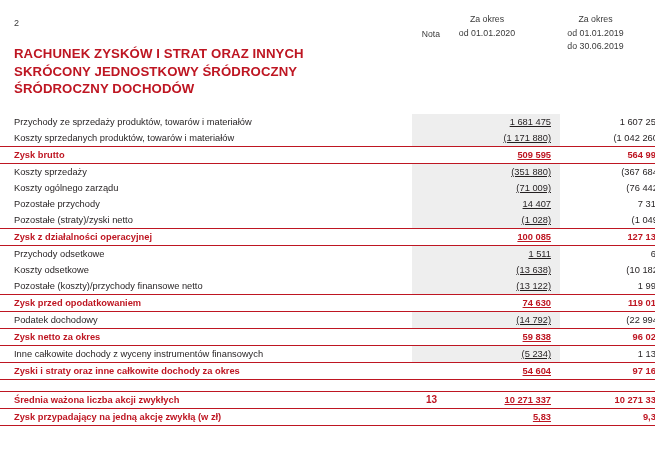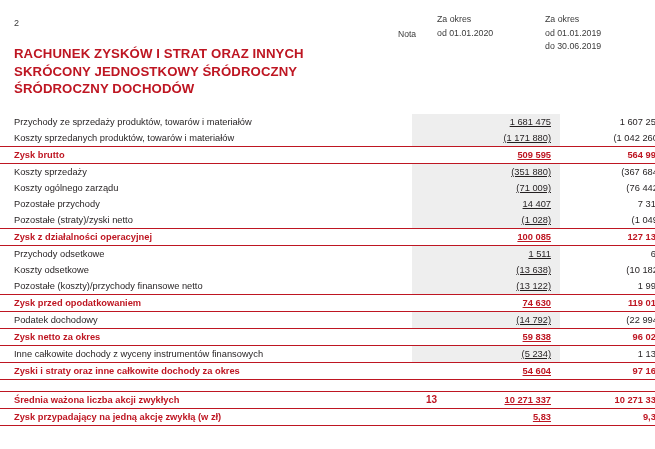--- a/index.html
+++ b/index.html
@@ -45,31 +45,31 @@
     line-height: 17.5px;
     letter-spacing: 0.1px;
   }
   .doc-title div { white-space: nowrap; }
 
   .col-note-head {
     position: absolute;
     left: 398px;
     top: 29px;
     width: 42px;
-    text-align: left;
+    text-align: right;
     font-size: 8.6px;
     color: #3a3a3a;
   }
   .period-head {
     position: absolute;
     top: 13px;
     font-size: 8.8px;
     color: #3a3a3a;
     line-height: 13.5px;
-    text-align: left;
+    text-align: center;
   }
   .period-head.c1 { left: 437px; width: 100px; }
   .period-head.c2 { left: 545px; width: 101px; }
 
   
   .fin-table {
     position: absolute;
     left: 0;
     top: 114px;
     width: 655px;

